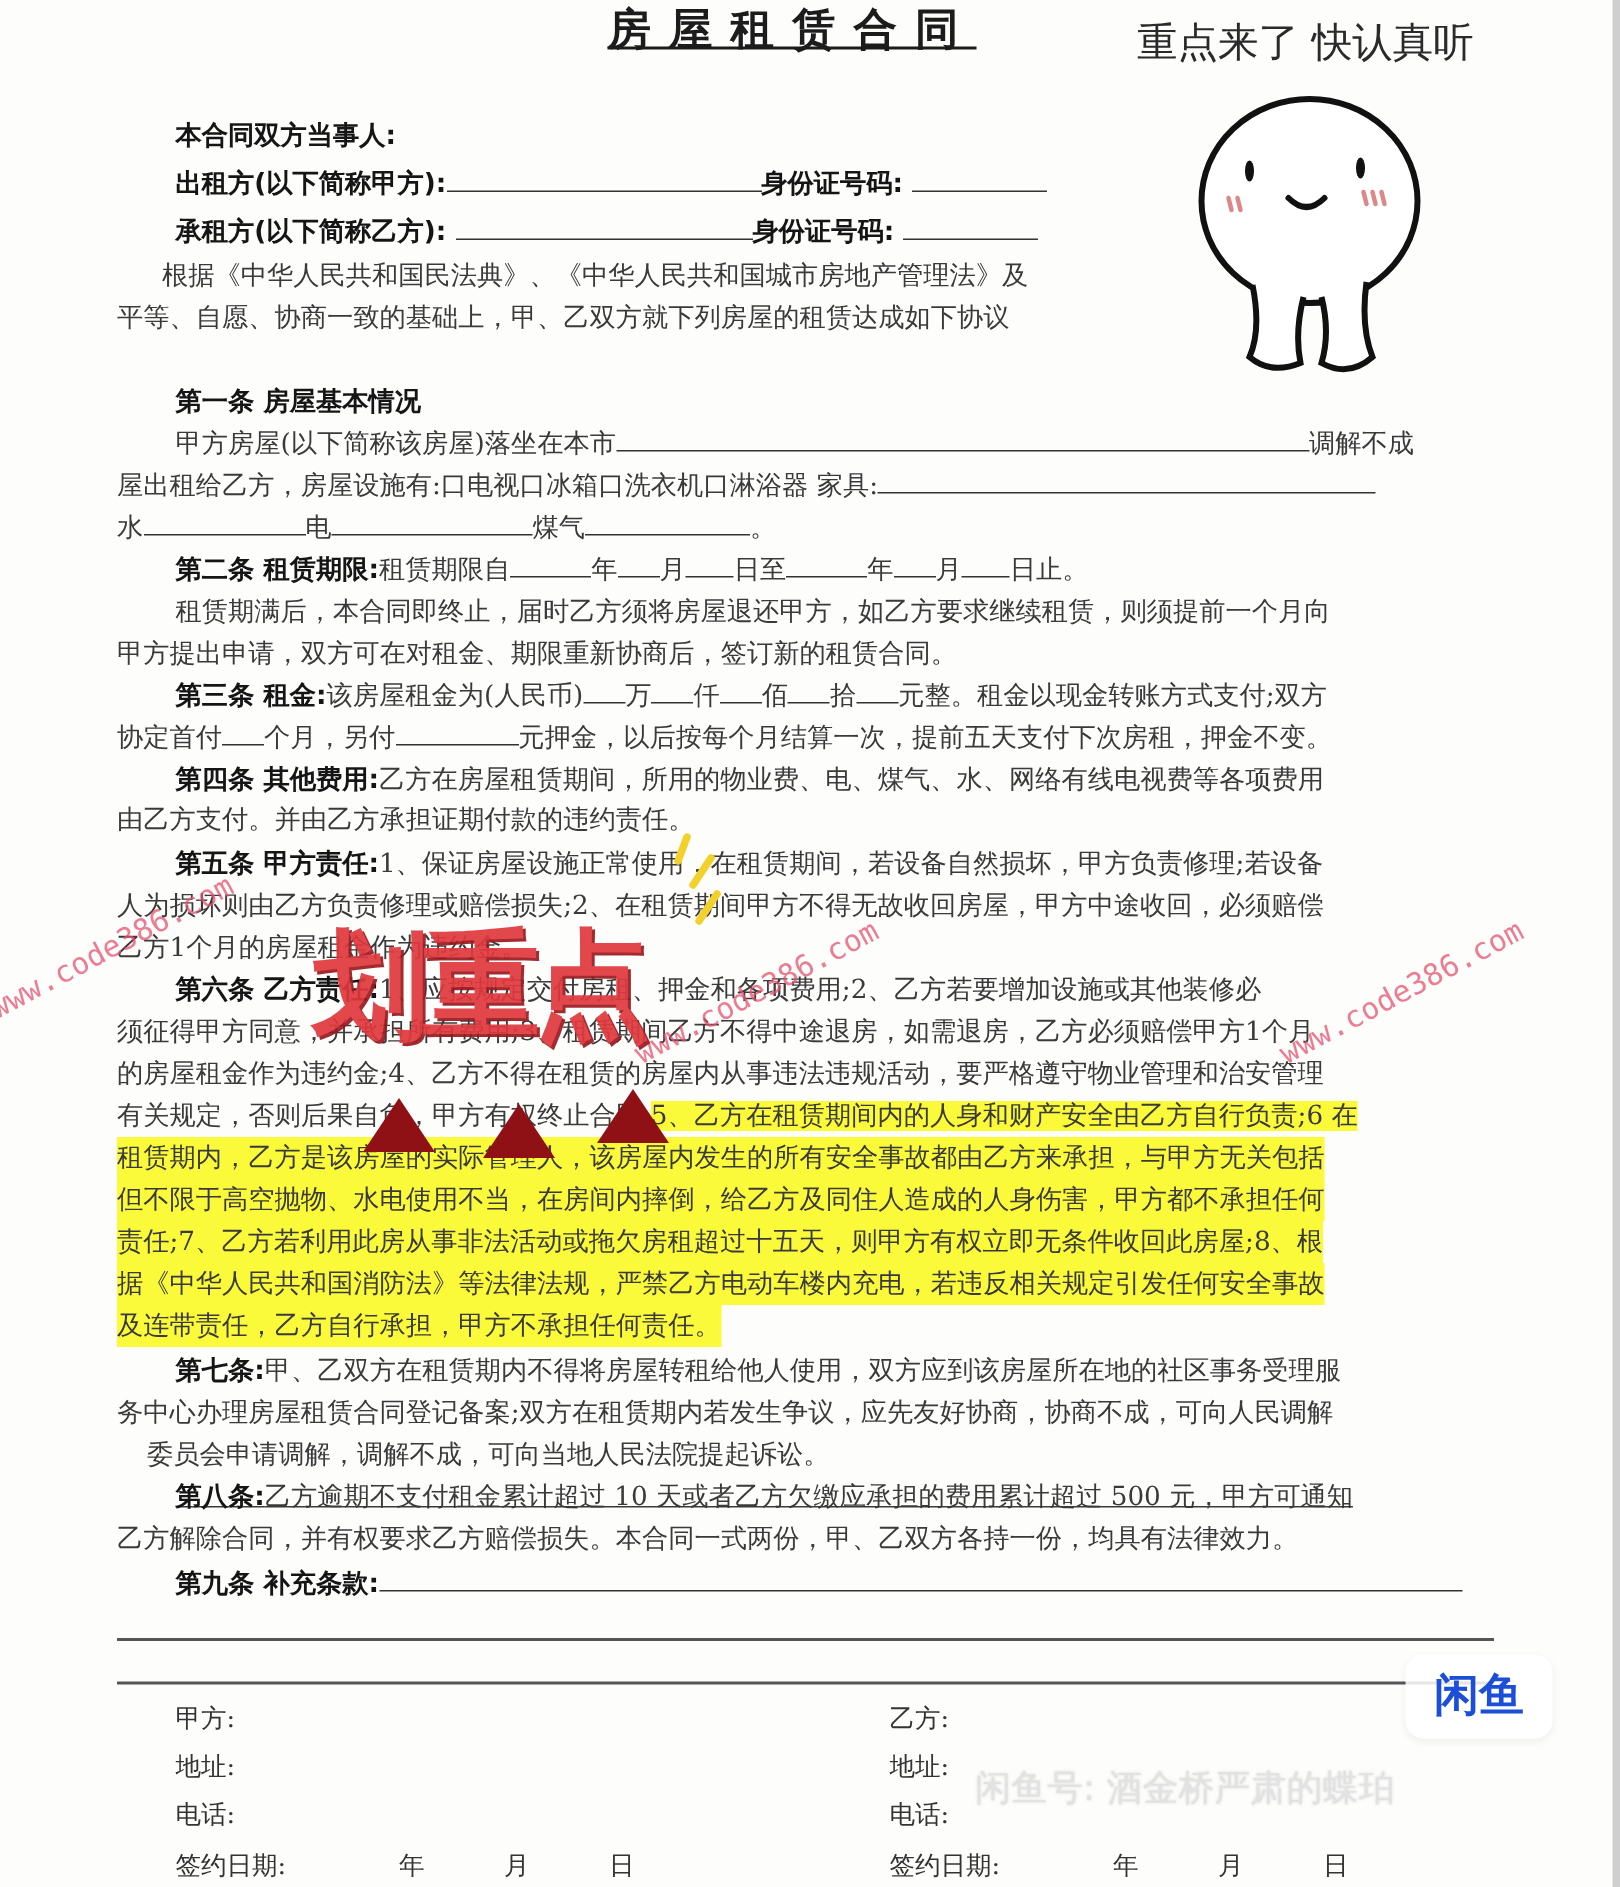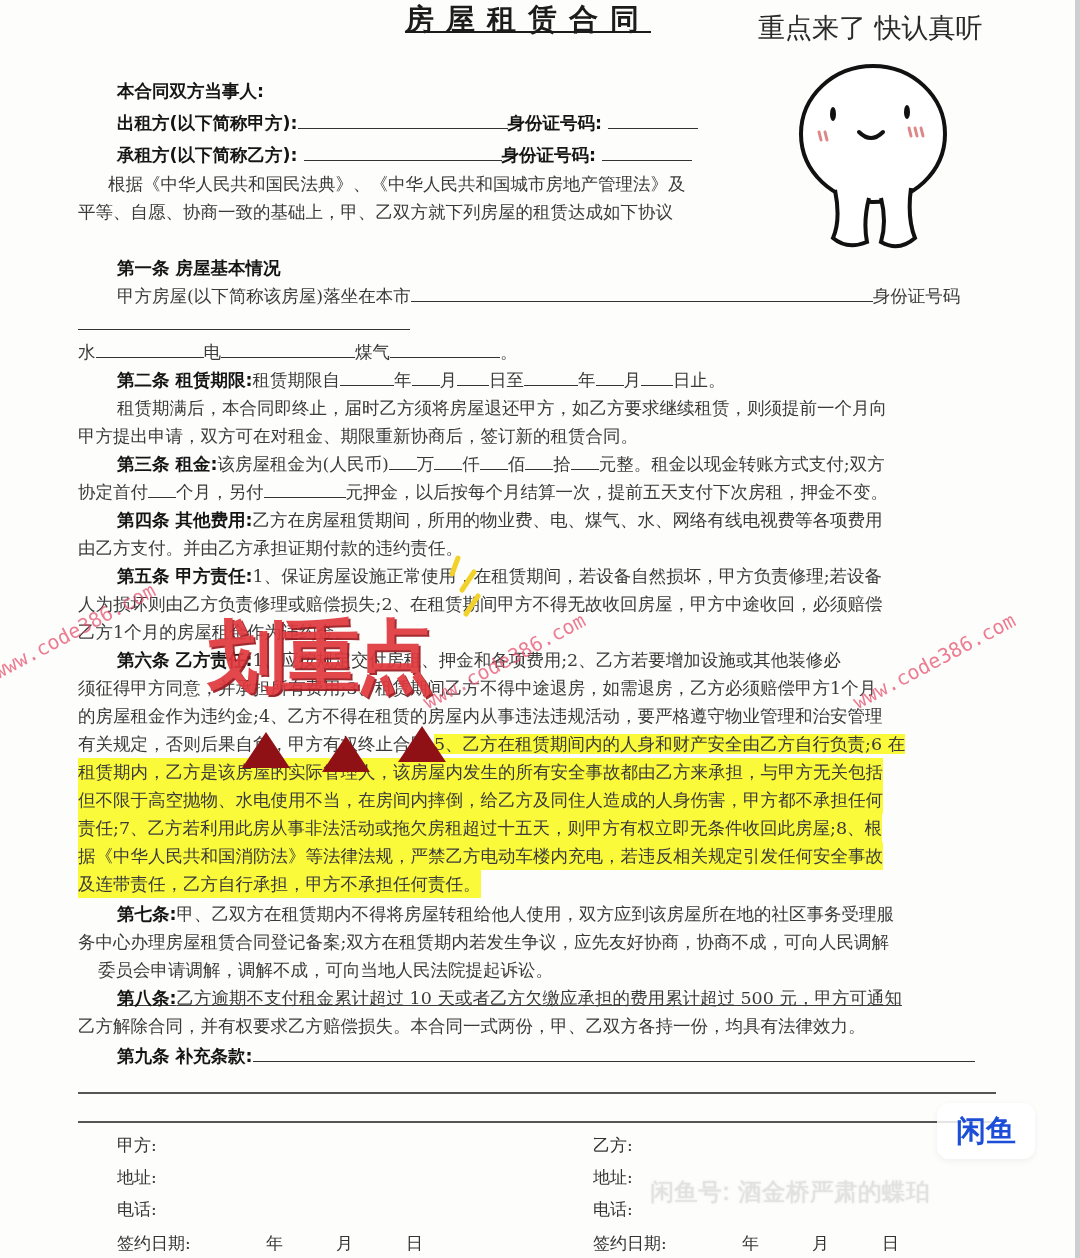--- a/index.html
+++ b/index.html
@@ -60,24 +60,24 @@
   <span>出租方(以下简称甲方):</span><span class="blank" style="width:210px;"></span><span>身份证号码:</span>&nbsp;<span class="blank" style="width:90px;"></span>
 </div>
 <div class="line b" style="left:117px;top:141px;">
   <span>承租方(以下简称乙方):</span>&nbsp;<span class="blank" style="width:198px;"></span><span>身份证号码:</span>&nbsp;<span class="blank" style="width:90px;"></span>
 </div>
 <div class="line" style="left:108px;top:170px;">根据《中华人民共和国民法典》、《中华人民共和国城市房地产管理法》及</div>
 <div class="line" style="top:198px;">平等、自愿、协商一致的基础上，甲、乙双方就下列房屋的租赁达成如下协议</div>
 
 <div class="line b" style="left:117px;top:254px;">第一条 房屋基本情况</div>
 <div class="line" style="left:117px;top:282px;">
-  <span>甲方房屋(以下简称该房屋)落坐在本市</span><span class="blank" style="width:462px;"></span><span>身份证号码</span>
+  <span>甲方房屋(以下简称该房屋)落坐在本市</span><span class="blank" style="width:462px;"></span><span>调解不成</span>
 </div>
 <div class="line" style="top:310px;">
-  <span class="blank" style="width:332px;"></span>
+  <span>屋出租给乙方，房屋设施有:口电视口冰箱口洗衣机口淋浴器 家具:</span><span class="blank" style="width:332px;"></span>
 </div>
 <div class="line" style="top:338px;">
   <span>水</span><span class="blank" style="width:108px;"></span><span>电</span><span class="blank" style="width:134px;"></span><span>煤气</span><span class="blank" style="width:110px;"></span><span>。</span>
 </div>
 
 <div class="line" style="left:117px;top:366px;">
   <span class="b">第二条 租赁期限:</span><span>租赁期限自</span><span class="blank" style="width:54px;"></span><span>年</span><span class="blank" style="width:28px;"></span><span>月</span><span class="blank" style="width:32px;"></span><span>日至</span><span class="blank" style="width:54px;"></span><span>年</span><span class="blank" style="width:28px;"></span><span>月</span><span class="blank" style="width:32px;"></span><span>日止。</span>
 </div>
 <div class="line" style="left:117px;top:394px;">租赁期满后，本合同即终止，届时乙方须将房屋退还甲方，如乙方要求继续租赁，则须提前一个月向</div>
 <div class="line" style="top:422px;">甲方提出申请，双方可在对租金、期限重新协商后，签订新的租赁合同。</div>
@@ -85,21 +85,21 @@
 <div class="line" style="left:117px;top:450px;">
   <span class="b">第三条 租金:</span><span>该房屋租金为(人民币)</span><span class="blank" style="width:28px;"></span><span>万</span><span class="blank" style="width:28px;"></span><span>仟</span><span class="blank" style="width:28px;"></span><span>佰</span><span class="blank" style="width:28px;"></span><span>拾</span><span class="blank" style="width:28px;"></span><span>元整。租金以现金转账方式支付;双方</span>
 </div>
 <div class="line" style="top:478px;">
   <span>协定首付</span><span class="blank" style="width:28px;"></span><span>个月，另付</span><span class="blank" style="width:82px;"></span><span>元押金，以后按每个月结算一次，提前五天支付下次房租，押金不变。</span>
 </div>
 
 <div class="line" style="left:117px;top:506px;">
   <span class="b">第四条 其他费用:</span><span>乙方在房屋租赁期间，所用的物业费、电、煤气、水、网络有线电视费等各项费用</span>
 </div>
-<div class="line" style="top:534px;">由乙方支付。并由乙方承担证期付款的违约责任。</div>
+<div class="line" style="top:534px;font-family:Liberation Mono, monospace;">由乙方支付。并由乙方承担证期付款的违约责任。</div>
 
 <div class="line" style="left:117px;top:562px;">
   <span class="b">第五条 甲方责任:</span><span>1、保证房屋设施正常使用，在租赁期间，若设备自然损坏，甲方负责修理;若设备</span>
 </div>
 <div class="line" style="top:590px;">人为损坏则由乙方负责修理或赔偿损失;2、在租赁期间甲方不得无故收回房屋，甲方中途收回，必须赔偿</div>
 <div class="line" style="top:618px;">乙方1个月的房屋租金作为违约金。</div>
 
 <div class="line" style="left:117px;top:646px;">
   <span class="b">第六条 乙方责任:</span><span>1、应按规定交付房租、押金和各项费用;2、乙方若要增加设施或其他装修必</span>
 </div>

